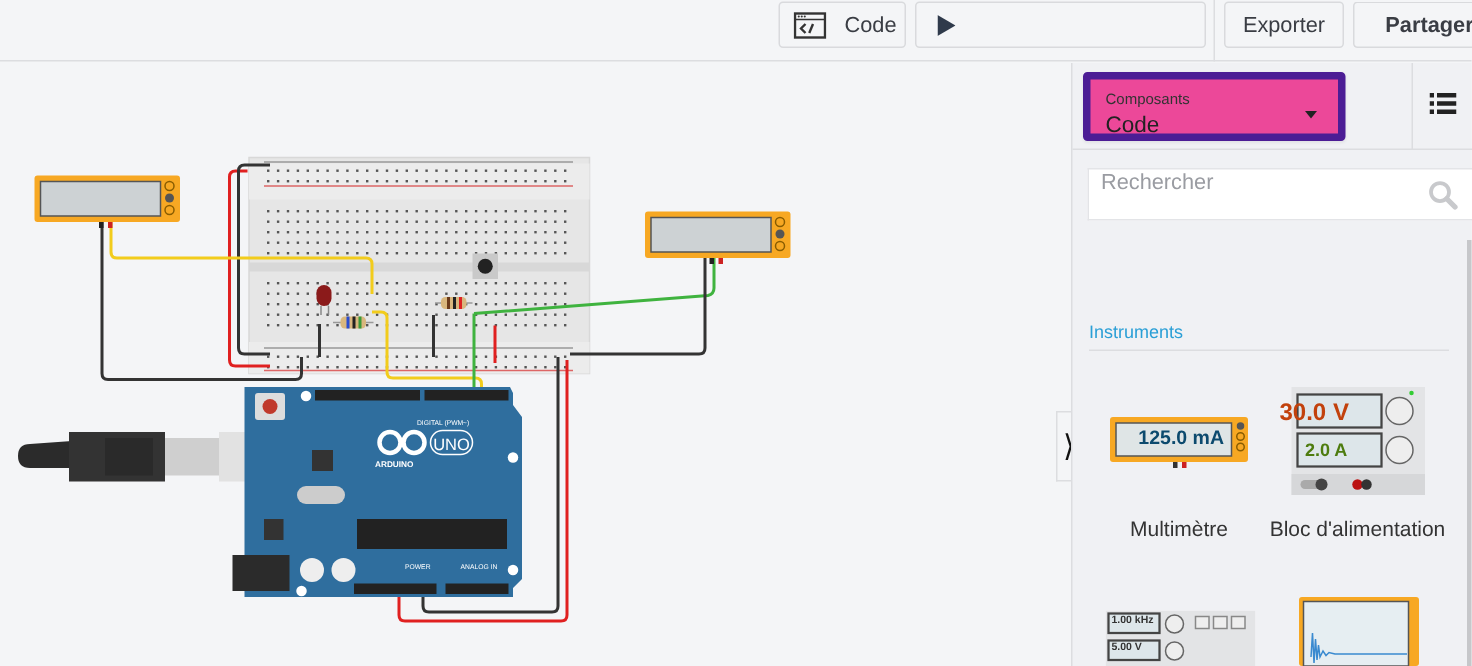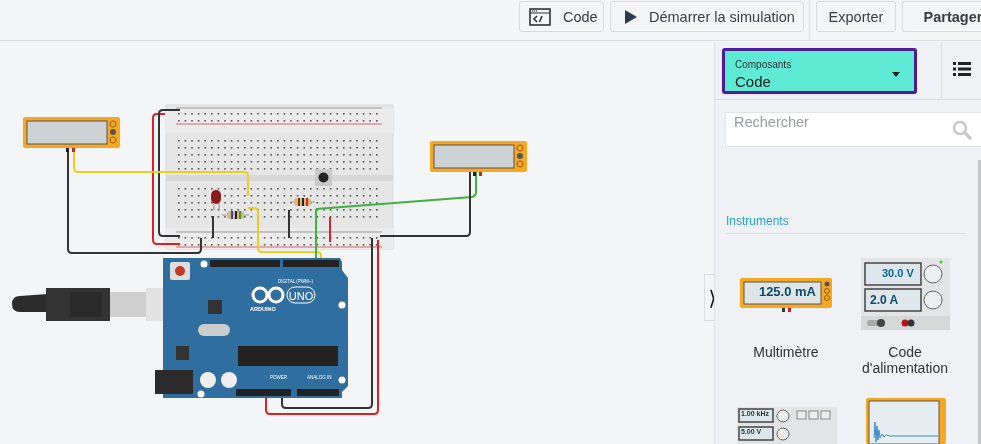--- a/index.html
+++ b/index.html
@@ -8,21 +8,21 @@
   .btn { position: absolute; top: 1px; height: 31px; background: #f4f5f7; border: 1px solid #d9dadd; border-radius: 3px; display: flex; align-items: center; font-size: 14.5px; color: #3a3d44; cursor: pointer; }
   .btn .ic { margin-right: 12px; display: inline-flex; }
   .btn-code { left: 519px; width: 85px; padding-left: 9px; }
   .btn-sim { left: 610px; width: 194px; padding-left: 14px; }
   .btn-export { left: 816px; width: 80px; justify-content: center; }
   .btn-share { left: 902px; width: 101px; justify-content: center; border-right: none; border-radius: 3px 0 0 3px; font-weight: bold; }
   .divider-v { position: absolute; left: 809px; top: 0; width: 1px; height: 41px; background: #dcdde0; }
   .canvas { position: absolute; left: 0; top: 42px; width: 714px; height: 332px; background: #f4f5f7; }
   .panel { position: absolute; left: 714px; top: 42px; width: 267px; height: 402px; background: #f0f1f4; border-left: 1px solid #dcdde0; }
   .panel-header { position: absolute; left: 0; top: 0; width: 267px; height: 58px; border-bottom: 1px solid #dcdde0; }
-  .select { position: absolute; left: 7px; top: 6px; width: 195px; height: 46px; background: #5eead4; border: 3px solid #4c1d95; border-radius: 3px; box-shadow: 0 1px 2px rgba(0,0,0,0.06); cursor: pointer; }
+  .select { position: absolute; left: 7px; top: 6px; width: 175px; height: 46px; background: #ec4899; border: 5px solid #4c1d95; border-radius: 3px; box-shadow: 0 1px 2px rgba(0,0,0,0.06); cursor: pointer; }
   .select-label { position: absolute; left: 10px; top: 8px; font-size: 10px; color: #333; }
   .select-value { position: absolute; left: 10px; top: 22px; font-size: 15px; color: #222; }
   .select-caret { position: absolute; right: 14px; top: 21px; width: 0; height: 0; border-left: 4px solid transparent; border-right: 4px solid transparent; border-top: 5px solid #222; }
   .list-toggle { position: absolute; left: 226px; top: 0; width: 41px; height: 58px; border-left: 1px solid #dcdde0; display: flex; align-items: center; justify-content: center; cursor: pointer; }
   .search { position: absolute; left: 10px; top: 70px; width: 257px; height: 35px; background: #fff; border: 1px solid #e3e4e7; border-right: none; }
   .search input { width: 220px; height: 17px; border: none; outline: none; padding-left: 8px; font-size: 14.5px; font-family: "Liberation Sans", sans-serif; color: #333; background: transparent; }
   .search input::placeholder { color: #9a9ca2; }
   .search .sicon { position: absolute; right: 10px; top: 7px; }
   .scrollbar { position: absolute; left: 978px; top: 160px; width: 3px; height: 284px; background: #c6c7ca; }
   .section-title { position: absolute; left: 726px; top: 214px; font-size: 12px; color: #2a9fd6; }
@@ -48,21 +48,20 @@
         </svg>
     </span>
     <span>Code</span>
   </div>
   <div class="btn btn-sim">
     <span class="ic">
       <svg width="12" height="14" viewBox="0 0 12 14">
           <path d="M0 0 L12 7 L0 14 Z" fill="#2f3a4b"></path>
         </svg>
     </span>
-    <span>Démarrer la simulation</span>
   </div>
   <div class="divider-v"></div>
   <div class="btn btn-export">
     <span>Exporter</span>
   </div>
   <div class="btn btn-share">
     <span>Partager</span>
   </div>
 </div>
 
@@ -678,23 +677,23 @@
     <rect x="20" y="31" width="56" height="22" fill="#dde6ea" stroke="#444" stroke-width="1.5"></rect>
     <circle cx="88" cy="16" r="9" fill="#eee" stroke="#666"></circle>
       <circle cx="88" cy="42" r="9" fill="#eee" stroke="#666"></circle>
     <circle cx="96" cy="4" r="1.5" fill="#3c3"></circle>
     <rect x="16" y="58" width="89" height="14" fill="#d6d7d9"></rect>
     <rect x="22" y="62" width="18" height="6" rx="3" fill="#aaa"></rect>
       <circle cx="36" cy="65" r="4" fill="#444"></circle>
     <circle cx="60" cy="65" r="3.5" fill="#b11"></circle>
       <circle cx="66" cy="65" r="3.5" fill="#333"></circle>
   </svg>
-  <span style="position:absolute;left:37px;top:9px;font-size:11px;font-weight:bold;color:#0369a1">30.0 V</span>
-  <span style="position:absolute;left:25px;top:35px;font-size:12px;font-weight:bold;color:#0c4a6e">2.0 A</span>
-  <span class="item-label" style="left:0;top:86px;width:120px">Code d'alimentation</span>
+  <span style="position:absolute;left:8px;top:9px;font-size:16px;font-weight:bold;color:#c2410c">30.0 V</span>
+  <span style="position:absolute;left:25px;top:35px;font-size:12px;font-weight:bold;color:#4d7c0f">2.0 A</span>
+  <span class="item-label" style="left:0;top:86px;width:120px">Bloc d'alimentation</span>
 </div>
 
 <div class="item" style="left:737px;top:407px;width:100px;height:37px;overflow:hidden">
   <svg width="100" height="37" viewBox="0 0 100 37" style="position:absolute;left:0;top:0">
     <rect x="0" y="0" width="100" height="37" fill="#e3e4e6"></rect>
     <rect x="2" y="2" width="34" height="13" fill="#dde6ea" stroke="#444" stroke-width="1.5"></rect>
     <rect x="2" y="20" width="34" height="13" fill="#dde6ea" stroke="#444" stroke-width="1.5"></rect>
     <circle cx="46" cy="9" r="6" fill="#eee" stroke="#666"></circle>
       <circle cx="46" cy="27" r="6" fill="#eee" stroke="#666"></circle>
     <rect x="60" y="4" width="9" height="8" fill="#eee" stroke="#888"></rect>

